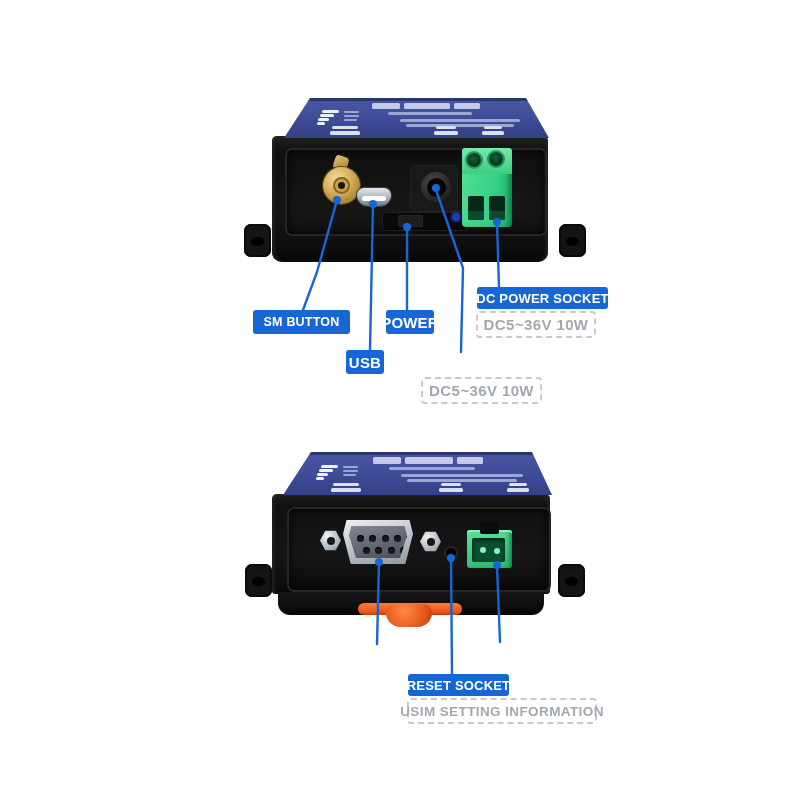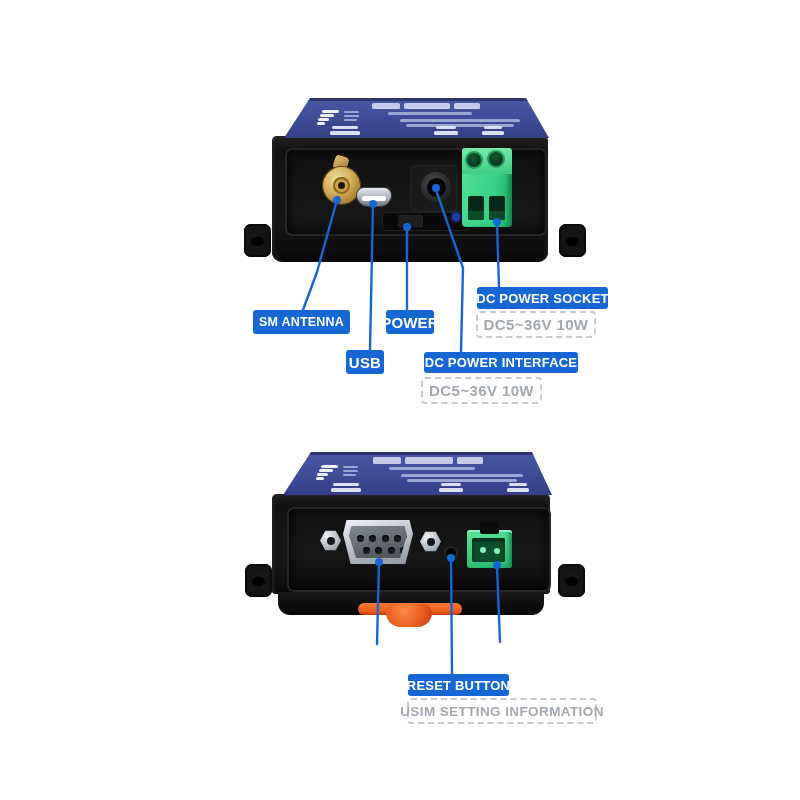--- a/index.html
+++ b/index.html
@@ -217,24 +217,23 @@
       <circle cx="373" cy="204" r="4"></circle>
       <circle cx="407" cy="227" r="4"></circle>
       <circle cx="436" cy="188" r="4"></circle>
       <circle cx="497" cy="222" r="4"></circle>
       <circle cx="379" cy="562" r="4"></circle>
       <circle cx="451" cy="558" r="4"></circle>
       <circle cx="497" cy="565" r="4"></circle>
     </g>
   </svg>
 
-  <div class="callout" style="left:253px;top:310px;width:97px;height:24px;font-size:12.5px;">SM ANTENNA</div>
+  <div class="callout" style="left:253px;top:310px;width:97px;height:24px;font-size:12.5px;">SM BUTTON</div>
   <div class="callout" style="left:386px;top:310px;width:48px;height:24px;font-size:15px;">POWER</div>
   <div class="callout" style="left:346px;top:350px;width:38px;height:24px;font-size:15px;">USB</div>
   <div class="callout" style="left:477px;top:287px;width:131px;height:22px;font-size:13px;">DC POWER SOCKET</div>
   <div class="note" style="left:476px;top:311px;width:116px;height:23px;font-size:15px;">DC5~36V 10W</div>
-  <div class="callout" style="left:424px;top:352px;width:154px;height:21px;font-size:13px;">DC POWER INTERFACE</div>
   <div class="note" style="left:421px;top:377px;width:117px;height:23px;font-size:15px;">DC5~36V 10W</div>
 
-  <div class="callout" style="left:408px;top:674px;width:101px;height:22px;font-size:13px;">RESET BUTTON</div>
+  <div class="callout" style="left:408px;top:674px;width:101px;height:22px;font-size:13px;">RESET SOCKET</div>
   <div class="note" style="left:407px;top:698px;width:186px;height:22px;font-size:13.5px;">USIM SETTING INFORMATION</div>
 
 </div>
 
 </body></html>

